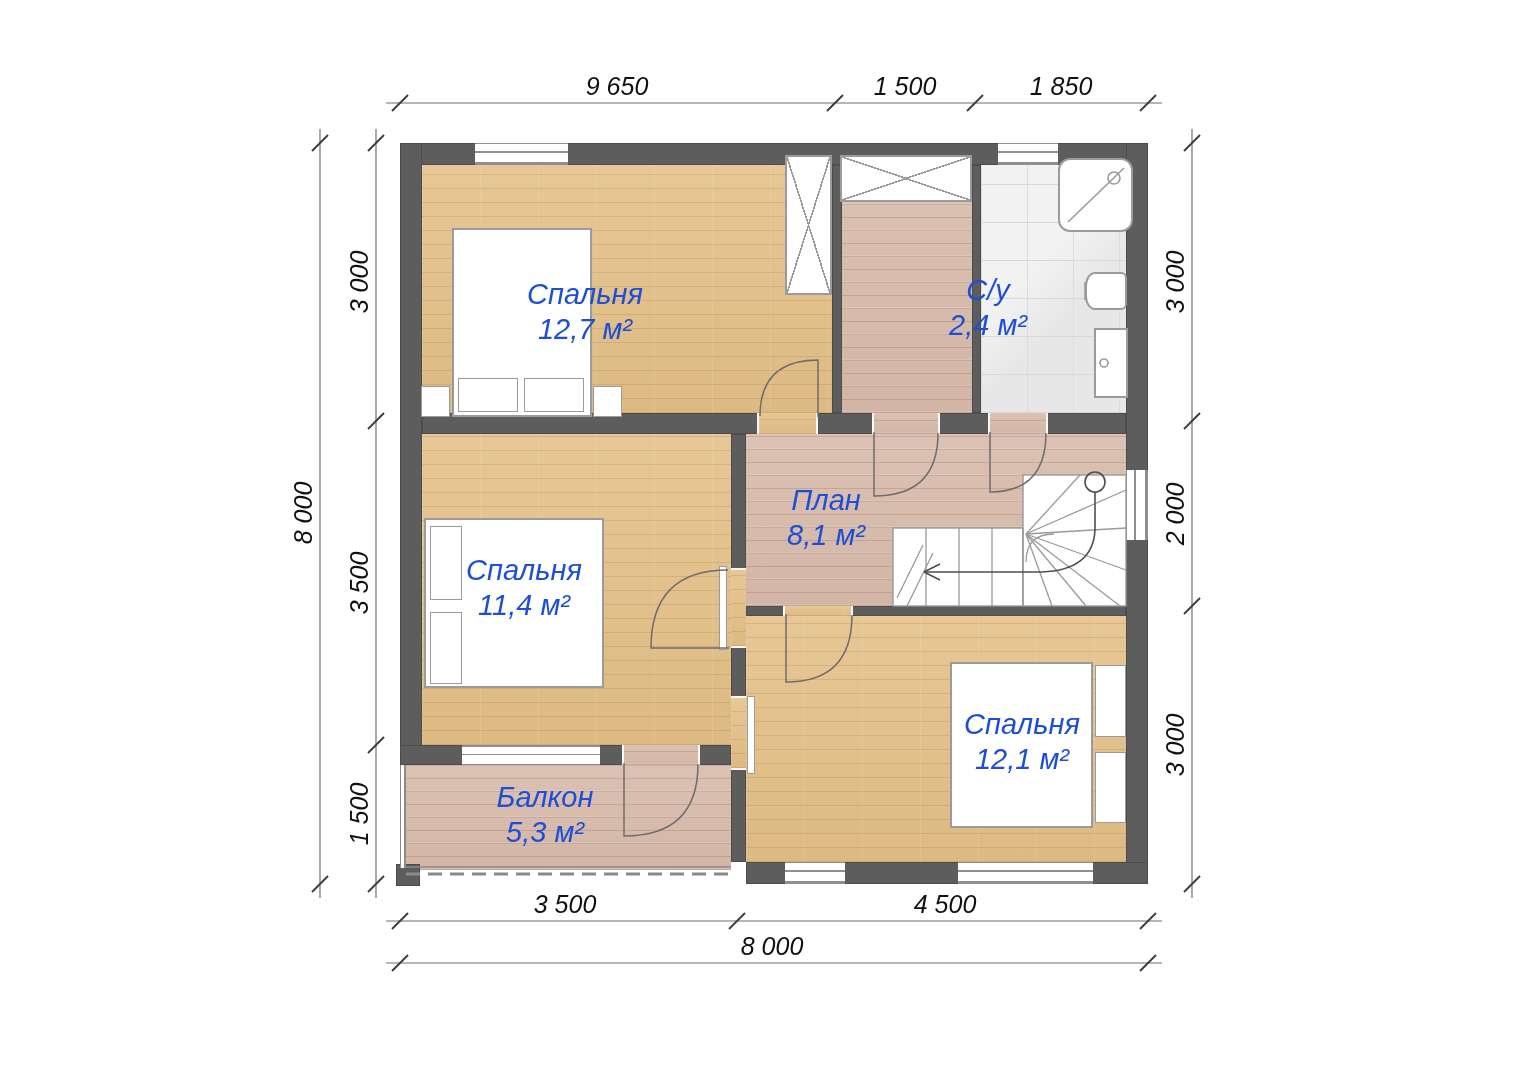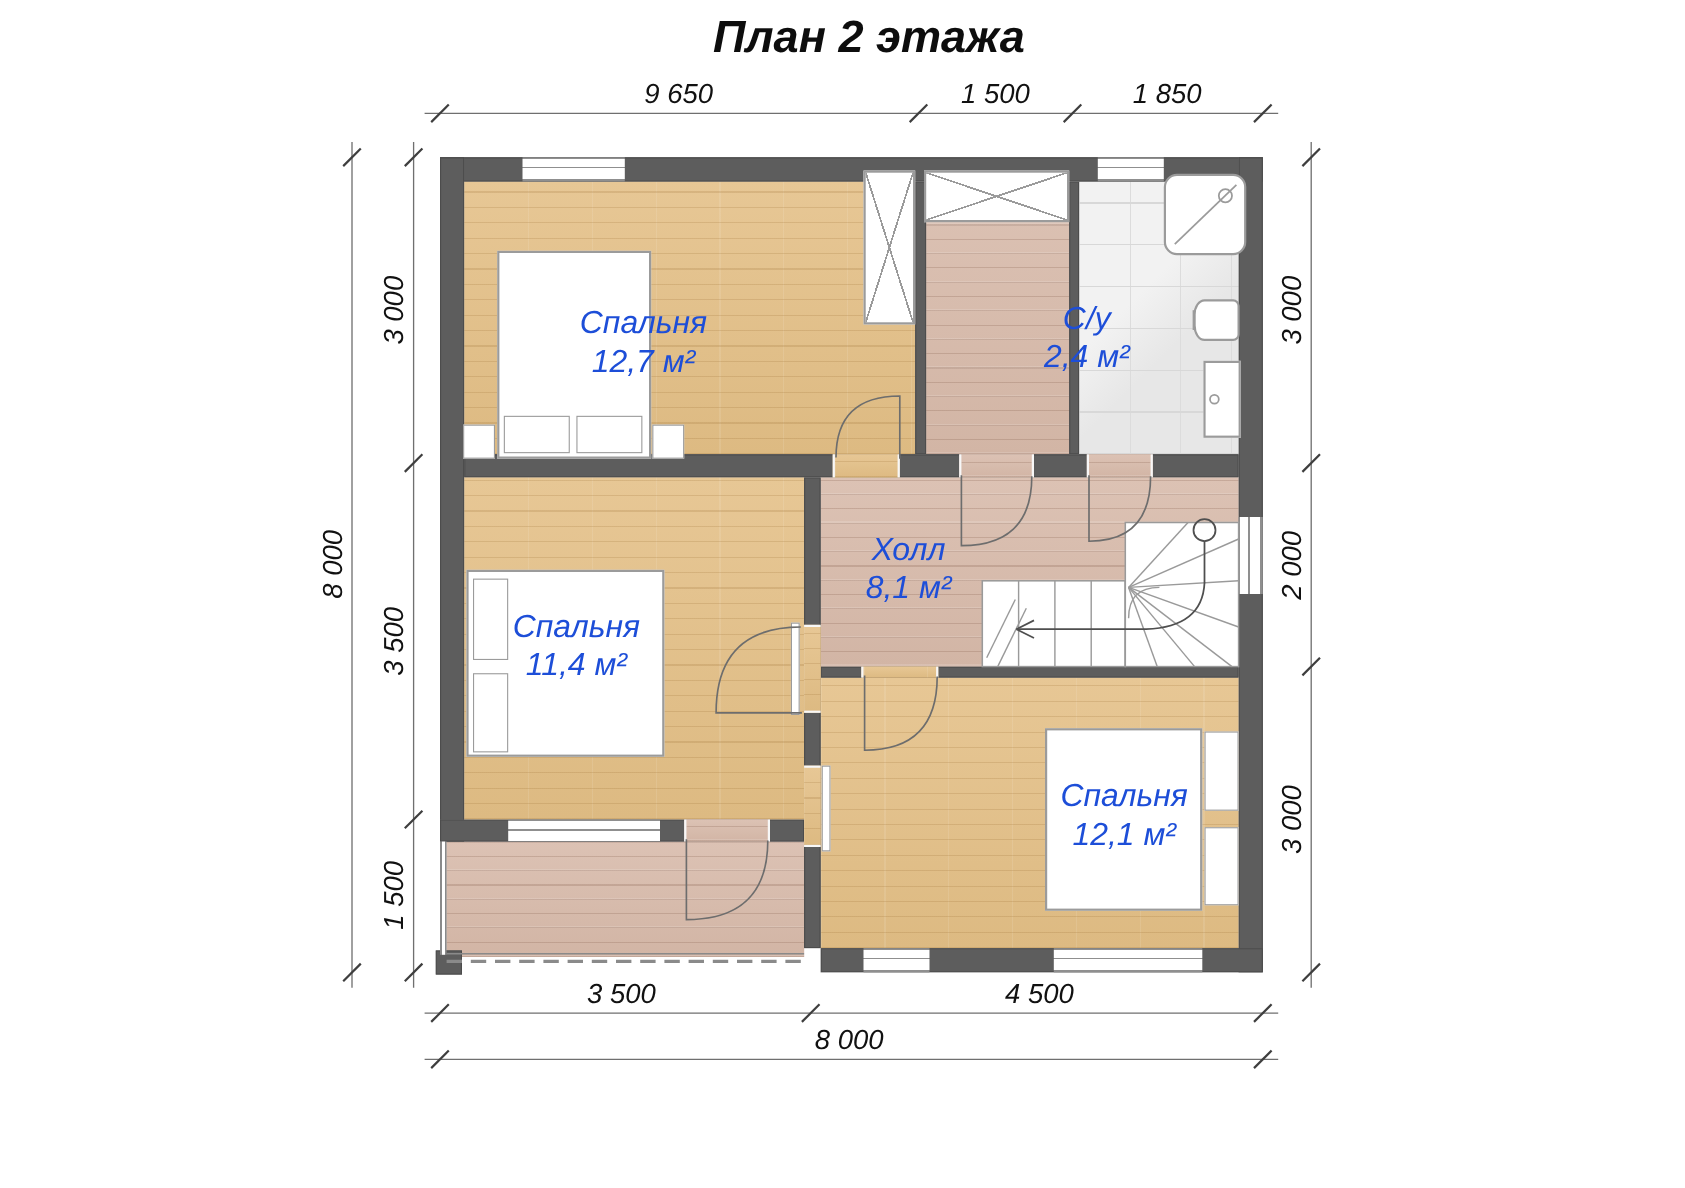--- a/index.html
+++ b/index.html
@@ -44,21 +44,20 @@
   .dim{font-style:italic;color:#111;font-size:25px;white-space:nowrap;transform:translate(-50%,-50%);}
   .dim.vert{transform:translate(-50%,-50%) rotate(-90deg);}
   .title{transform:translateX(-50%);font-style:italic;font-weight:700;font-size:41px;color:#0d0d0d;white-space:nowrap;}
   svg.overlay{position:absolute;left:0;top:0;pointer-events:none;}
 </style>
 </head>
 <body>
 
 <div class="page">
 
-  <div class="abs title" style="left:790px;top:10px;">План 2 этажа</div>
 
   <div class="abs floor-wood" style="left:422px;top:165px;width:410px;height:248px;"></div>
   <div class="abs floor-pink" style="left:842px;top:165px;width:130px;height:248px;"></div>
   <div class="abs floor-tile" style="left:981px;top:165px;width:145px;height:248px;"></div>
   <div class="abs floor-pink" style="left:746px;top:434px;width:380px;height:172px;"></div>
   <div class="abs floor-wood" style="left:422px;top:434px;width:309px;height:311px;"></div>
   <div class="abs floor-wood" style="left:746px;top:616px;width:380px;height:246px;"></div>
   <div class="abs floor-pink" style="left:406px;top:765px;width:325px;height:105px;"></div>
 
   <div class="abs wall" style="left:400px;top:143px;width:748px;height:22px;"></div>
@@ -205,30 +204,34 @@
 
   <div class="abs room-label" style="left:585px;top:312px;">
     <div>Спальня</div>
     <div>12,7 м²</div>
   </div>
   <div class="abs room-label" style="left:988px;top:308px;">
     <div>С/у</div>
     <div>2,4 м²</div>
   </div>
   <div class="abs room-label" style="left:826px;top:518px;">
-    <div>Холл</div>
+    <div>План</div>
     <div>8,1 м²</div>
   </div>
   <div class="abs room-label" style="left:524px;top:588px;">
     <div>Спальня</div>
     <div>11,4 м²</div>
   </div>
   <div class="abs room-label" style="left:1022px;top:742px;">
     <div>Спальня</div>
     <div>12,1 м²</div>
+  </div>
+  <div class="abs room-label" style="left:545px;top:815px;">
+    <div>Балкон</div>
+    <div>5,3 м²</div>
   </div>
 
   <div class="abs dim" style="left:617px;top:86px;">9 650</div>
   <div class="abs dim" style="left:905px;top:86px;">1 500</div>
   <div class="abs dim" style="left:1061px;top:86px;">1 850</div>
 
   <div class="abs dim vert" style="left:303px;top:513px;">8 000</div>
   <div class="abs dim vert" style="left:359px;top:282px;">3 000</div>
   <div class="abs dim vert" style="left:359px;top:583px;">3 500</div>
   <div class="abs dim vert" style="left:359px;top:814px;">1 500</div>

